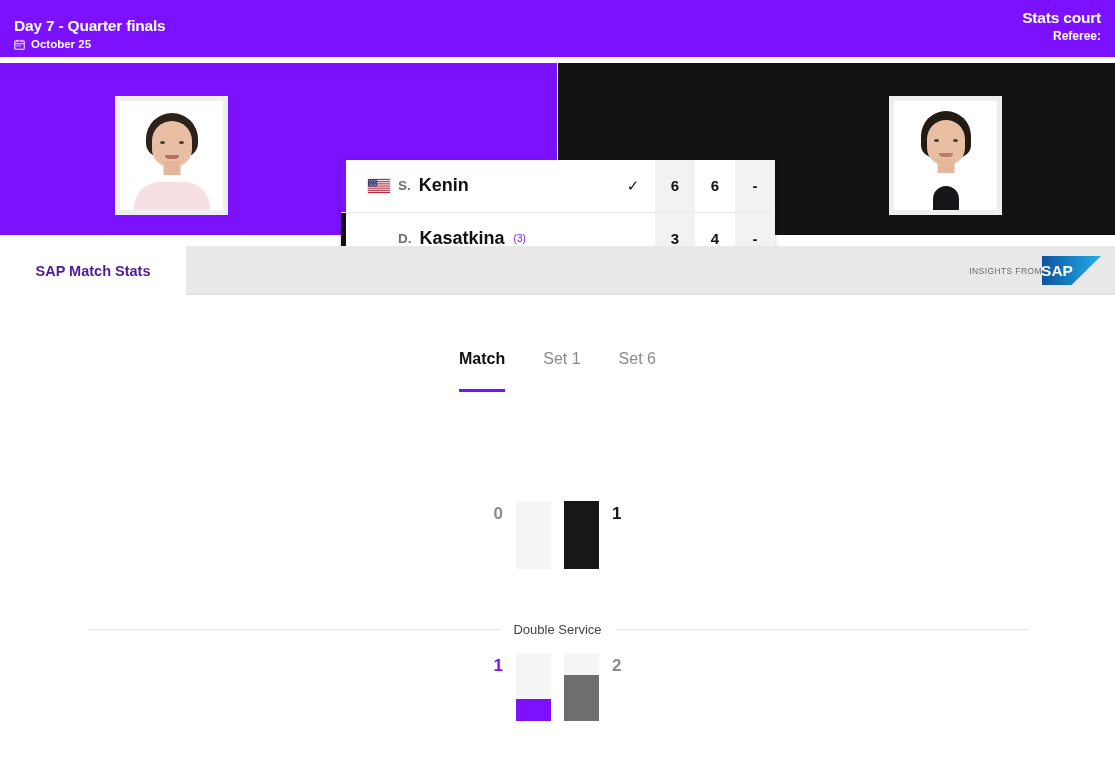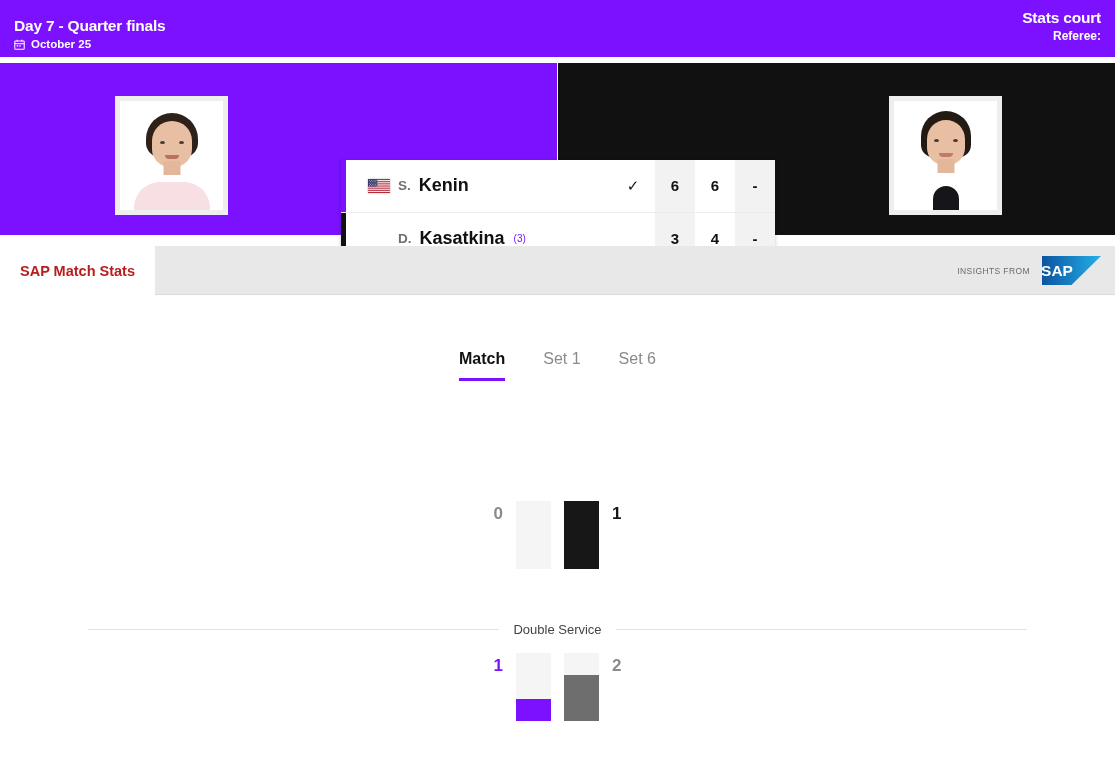--- a/index.html
+++ b/index.html
@@ -241,38 +241,37 @@
     height: 49px;
     display: flex;
     align-items: center;
     justify-content: center;
     font-size: 14.5px;
     box-sizing: border-box;
     cursor: pointer;
   }
   .tab-active {
     left: 0;
-    width: 155px;
+    width: 186px;
     background: #ffffff;
-    color: #b91c1c;
+    color: #4c1d95;
     font-weight: bold;
   }
   .tab-inactive {
     left: 178px;
     width: 152px;
     background: #f1f1f1;
     color: #757575;
   }
   .insights {
     position: absolute;
     right: 14px; top: 0;
     height: 49px;
     display: flex;
     align-items: center;
-    gap: 12px;
   }
   .insights-label {
     font-size: 8.5px;
     letter-spacing: 0.4px;
     color: #6a6a6a;
   }
   .sap-logo {
     width: 59px;
     height: 29px;
     display: block;
@@ -291,21 +290,21 @@
     left: 0; top: 55px;
     width: 1115px;
     display: flex;
     justify-content: center;
     align-items: flex-start;
     gap: 38px;
   }
   .setnav-item {
     font-size: 16px;
     color: #8a8a8a;
-    padding-bottom: 13px;
+    padding-bottom: 24px;
     cursor: pointer;
     position: relative;
   }
   .setnav-item.sel {
     color: #111111;
     font-weight: bold;
   }
   .setnav-item.sel::after {
     content: "";
     position: absolute;

